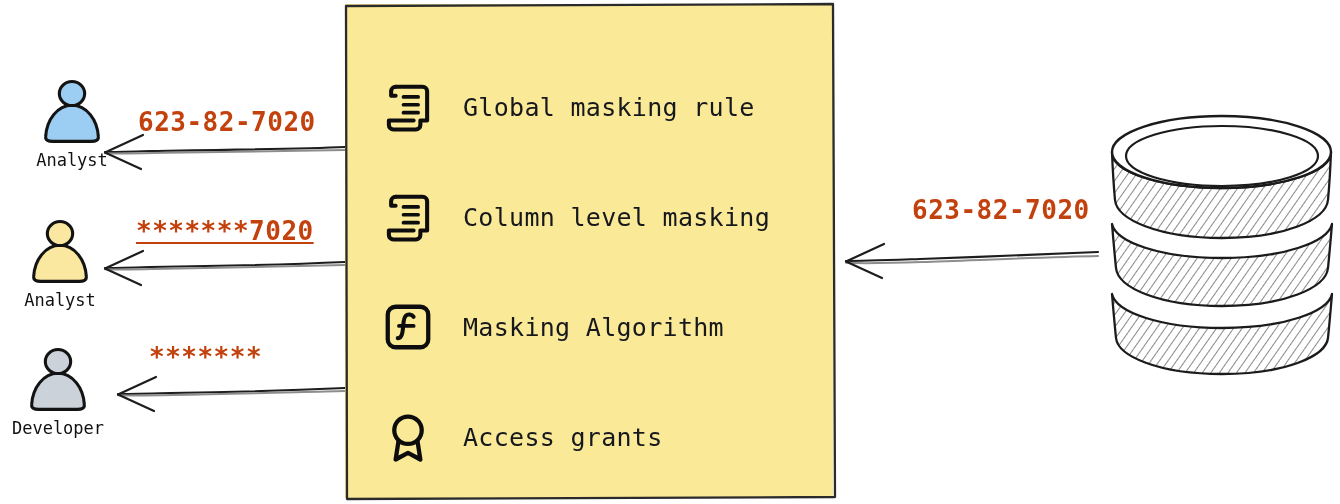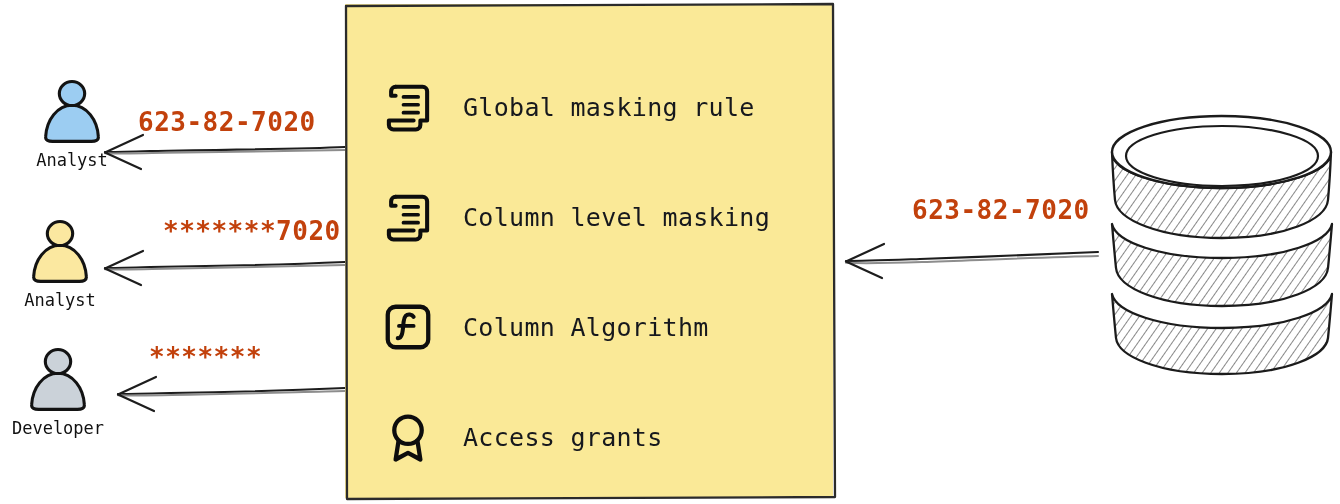--- a/index.html
+++ b/index.html
@@ -53,21 +53,21 @@
   .flow-label {
     position: absolute;
     font-family: "DejaVu Sans Mono", "Liberation Mono", monospace;
     font-size: 26px;
     font-weight: 700;
     color: #c2410c;
     white-space: nowrap;
     letter-spacing: 0.5px;
   }
   #label-analyst   { left: 138px; top: 107px; }
-  #label-support   { left: 163px; top: 216px; }
+  #label-support   { left: 136px; top: 216px; text-decoration: underline; }
   #label-developer { left: 149px; top: 342px; }
   #label-source    { left: 912px; top: 195px; }
 
   
   #policy-panel {
     position: absolute;
     left: 345px;
     top: 4px;
     width: 488px;
     height: 494px;
@@ -183,21 +183,21 @@
     <span class="text">Column level masking</span>
   </div>
 
   <div class="policy-row">
     <svg class="picto" viewBox="0 0 48 48" xmlns="http://www.w3.org/2000/svg">
       <rect x="6" y="6" width="36" height="36" rx="7" ry="7" fill="none" stroke="#0d0d0d" stroke-width="3.8"></rect>
       <path d="M29,15 c-1.5,-2.4 -5.2,-2.9 -7.1,-0.9 c-1.3,1.4 -1.6,3.4 -1.8,5.3
                c-0.5,4.6 -0.6,8.4 -1.6,11.4 c-0.7,2.1 -2,3.3 -3.6,3.1" fill="none" stroke="#0d0d0d" stroke-width="3.6" stroke-linecap="round"></path>
       <line x1="16" y1="23" x2="29" y2="23" stroke="#0d0d0d" stroke-width="3.4" stroke-linecap="round"></line>
     </svg>
-    <span class="text">Column Algorithm</span>
+    <span class="text">Masking Algorithm</span>
   </div>
 
   <div class="policy-row">
     <svg class="picto" viewBox="0 0 48 48" xmlns="http://www.w3.org/2000/svg">
       <circle cx="24" cy="18" r="12.2" fill="none" stroke="#0d0d0d" stroke-width="3.8"></circle>
       <path d="M15.6,27.5 L13,44 L24,38.2 L35,44 L32.4,27.5" fill="none" stroke="#0d0d0d" stroke-width="3.8" stroke-linejoin="round" stroke-linecap="round"></path>
     </svg>
     <span class="text">Access grants</span>
   </div>
 

